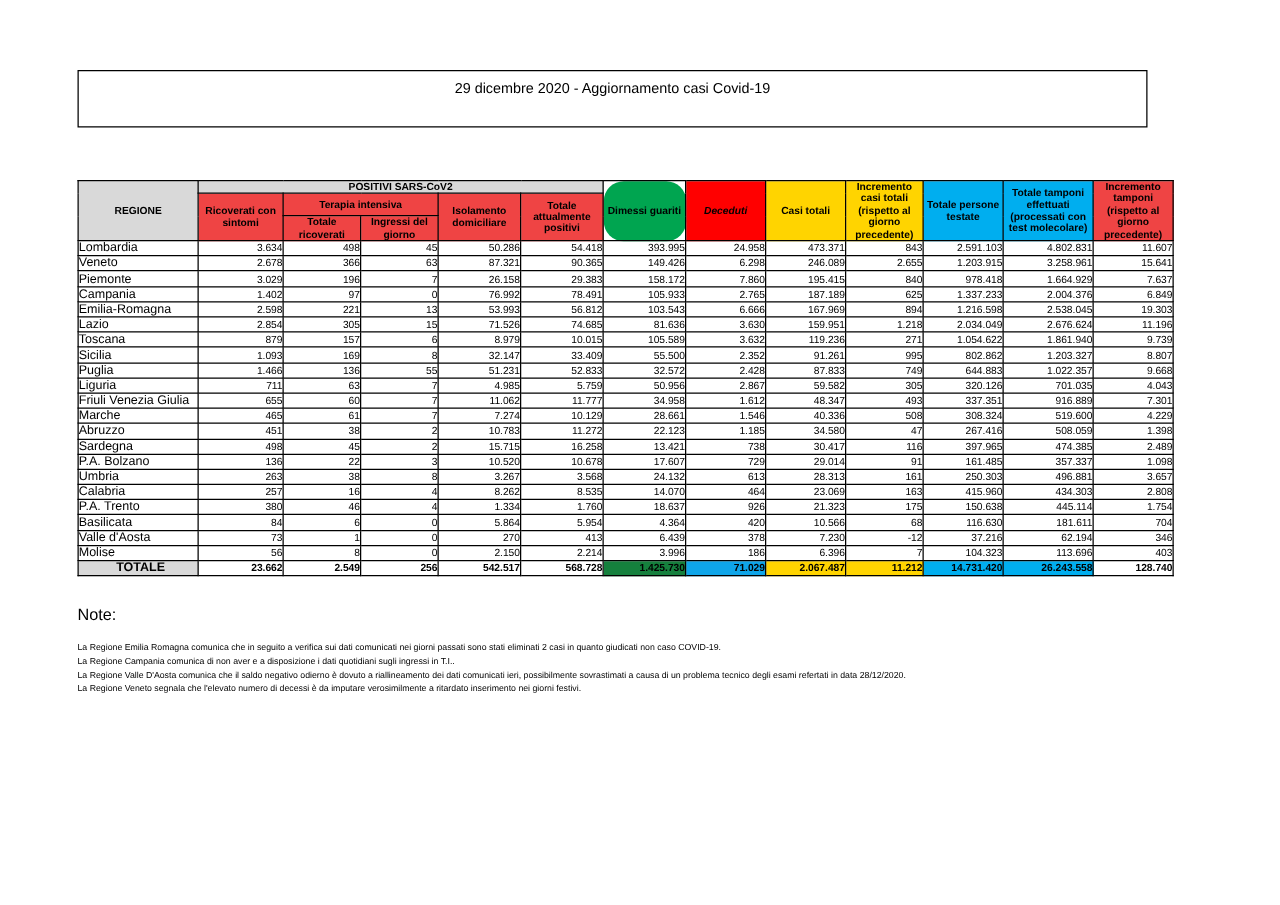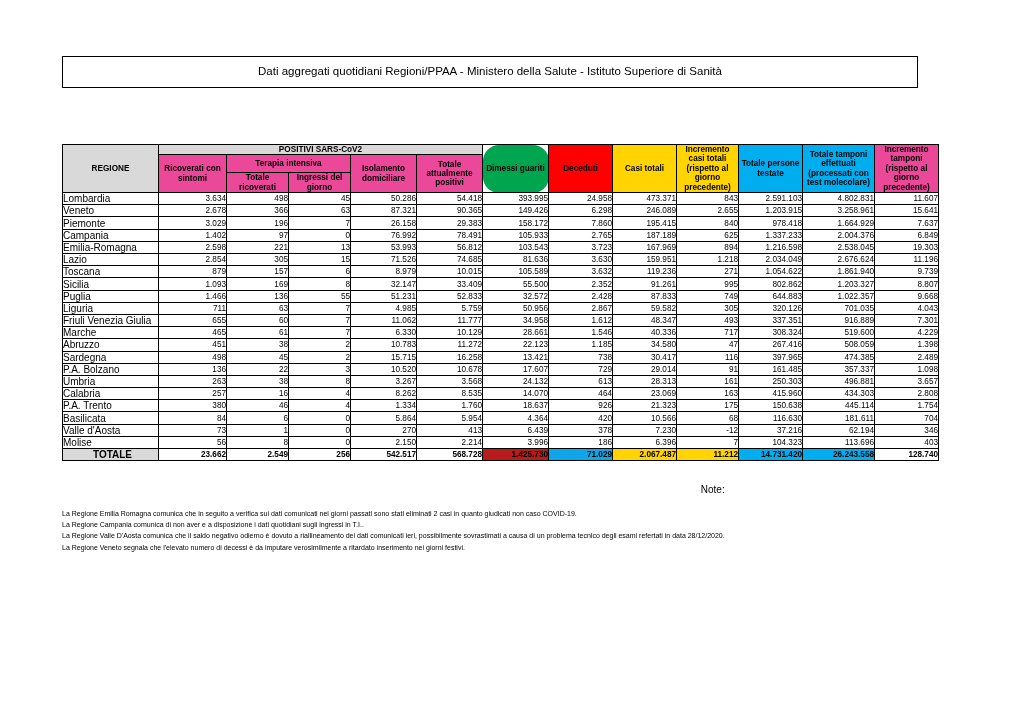--- a/index.html
+++ b/index.html
@@ -55,24 +55,24 @@
   .hdr {
     text-align: center;
     vertical-align: middle;
     font-weight: bold;
     font-size: 8.2px;
     line-height: 1.15;
     padding: 2px 2px;
   }
   .grey { background: #d9d9d9; }
   .green { background: #00a550; color: #000; border-radius: 16px; }
-  .red { background: #ff0000; color: #000; }
+  .red { background: #ff0000; color: #000; font-style: italic; }
   .yellow { background: #ffd400; color: #000; margin-top: 12px; }
   .cyan { background: #00aeef; color: #000; }
-  .white { background: #ec4899; }
+  .white { background: #ef4444; }
   .region-cell {
     text-align: left;
     padding-left: 3px;
     font-size: 10px;
     height: 12.2px;
     white-space: nowrap;
   }
   .num {
     text-align: right;
     padding-right: 4px;
@@ -82,46 +82,45 @@
   }
   tr.total td {
     font-weight: bold;
     border-top: 1.6px solid #000;
   }
   tr.total td.region-cell {
     text-align: center;
     padding-left: 4px;
     background: #d9d9d9;
   }
-  .total-green { background: #b91c1c; }
+  .total-green { background: #15803d; }
   .total-red { background: #0ea5e9; }
   .total-yellow { background: #ffd400; }
   .total-cyan { background: #00aeef; }
   
   .notes {
     position: absolute;
     left: 62px;
     top: 482px;
     font-size: 7px;
     line-height: 1.6;
   }
   .notes .notes-title {
-    font-size: 10px;
+    font-size: 13px;
     margin-bottom: 10px;
-    text-align: right;
   }
   .notes .note-line { white-space: nowrap; }
 </style>
 </head>
 <body>
 
 <div class="page">
 
   <div class="title-box">
-    <div class="title-line2">Dati aggregati quotidiani Regioni/PPAA - Ministero della Salute - Istituto Superiore di Sanità</div>
+    <div class="title-line1">29 dicembre 2020 - Aggiornamento casi Covid-19</div>
   </div>
 
   <table class="main">
     <colgroup>
       <col style="width:96px">
       <col style="width:68px">
       <col style="width:62px">
       <col style="width:62px">
       <col style="width:66px">
       <col style="width:66px">
@@ -218,21 +217,21 @@
           <td class="num">6.849</td>
         </tr>
         <tr>
           <td class="region-cell">Emilia-Romagna</td>
           <td class="num">2.598</td>
           <td class="num">221</td>
           <td class="num">13</td>
           <td class="num">53.993</td>
           <td class="num">56.812</td>
           <td class="num">103.543</td>
-          <td class="num">3.723</td>
+          <td class="num">6.666</td>
           <td class="num">167.969</td>
           <td class="num">894</td>
           <td class="num">1.216.598</td>
           <td class="num">2.538.045</td>
           <td class="num">19.303</td>
         </tr>
         <tr>
           <td class="region-cell">Lazio</td>
           <td class="num">2.854</td>
           <td class="num">305</td>
@@ -320,26 +319,26 @@
           <td class="num">493</td>
           <td class="num">337.351</td>
           <td class="num">916.889</td>
           <td class="num">7.301</td>
         </tr>
         <tr>
           <td class="region-cell">Marche</td>
           <td class="num">465</td>
           <td class="num">61</td>
           <td class="num">7</td>
-          <td class="num">6.330</td>
+          <td class="num">7.274</td>
           <td class="num">10.129</td>
           <td class="num">28.661</td>
           <td class="num">1.546</td>
           <td class="num">40.336</td>
-          <td class="num">717</td>
+          <td class="num">508</td>
           <td class="num">308.324</td>
           <td class="num">519.600</td>
           <td class="num">4.229</td>
         </tr>
         <tr>
           <td class="region-cell">Abruzzo</td>
           <td class="num">451</td>
           <td class="num">38</td>
           <td class="num">2</td>
           <td class="num">10.783</td>

